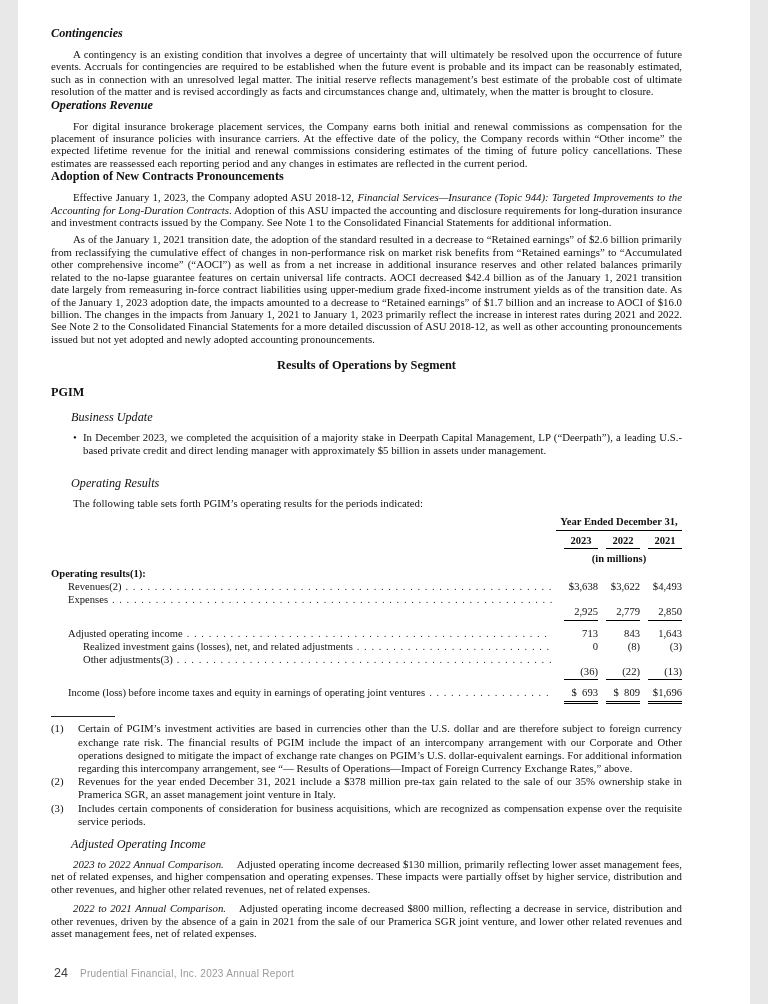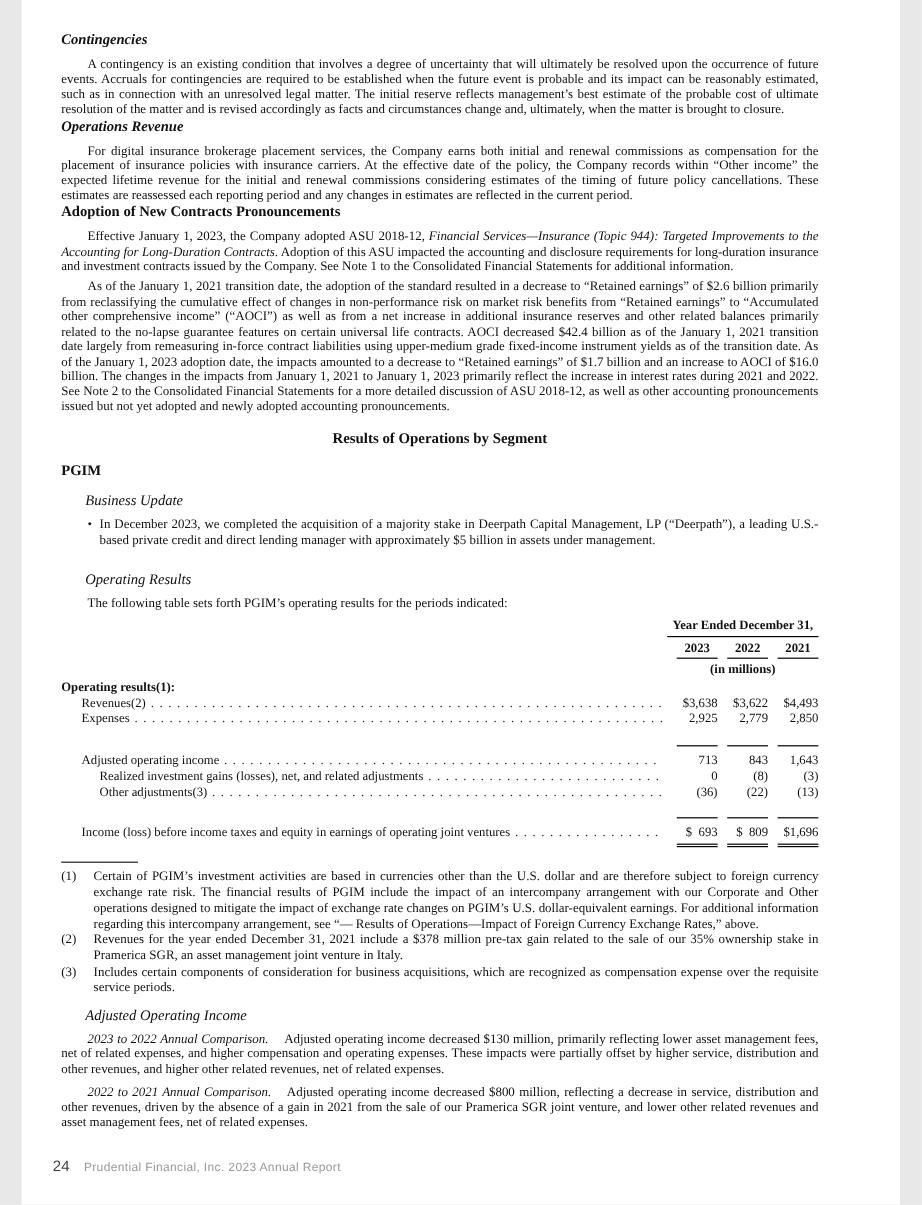--- a/index.html
+++ b/index.html
@@ -38,33 +38,33 @@
   .leader::after { content:". . . . . . . . . . . . . . . . . . . . . . . . . . . . . . . . . . . . . . . . . . . . . . . . . . . . . . . . . . . . . . . . . . . . . . . . . . . . . . . . . . . . . . . . . . . . . . . . . . . ."; letter-spacing:1px; }
   .fill { flex:1; }
   .c { flex:none; width:34px; margin-left:8px; text-align:right; white-space:pre; }
   .hdr-span { margin-left:auto; width:126px; text-align:center; font-weight:bold; border-bottom:1.2px solid #000; padding-bottom:1px; }
   .years-row { margin-top:3px; }
   .year-c { font-weight:bold; text-align:center; border-bottom:1.2px solid #000; padding-bottom:1px; }
   .units-row { margin-top:3px; }
   .units-span { margin-left:auto; width:126px; text-align:center; font-weight:bold; }
   .group-row { margin-top:2px; font-weight:bold; }
   .gap-above { margin-top:6px; }
-  .u { border-bottom:1px solid #000; padding-bottom:14px; }
+  .u { border-bottom:1px solid #000; padding-bottom:1px;margin-top:12px; }
   .uu { border-bottom:3px double #000; padding-bottom:2px; }
 
   .foot-rule { width:64px; border-top:1.5px solid #222; margin:12px 0 5px 0; }
   .footnote { display:flex; line-height:13.2px; }
   .fn-marker { flex:none; width:27px; }
   .fn-text { flex:1; text-align:justify; }
 
   .cmp-para { margin-top:7px; text-align:justify; text-indent:22px; }
   .cmp-lead { font-style:italic; }
   .cmp-gap { display:inline-block; width:13px; }
 
-  .page-footer { position:absolute; left:26px; bottom:24px; display:flex; align-items:baseline;
+  .page-footer { position:absolute; left:36px; bottom:24px; display:flex; align-items:baseline;
                  font-family:"Liberation Sans","DejaVu Sans",sans-serif; }
   .page-num { font-size:12.5px; color:#3d3d3d; }
   .report-name { font-size:10px; color:#9a9a9a; margin-left:12px; letter-spacing:0.3px; }
 </style>
 </head>
 <body>
 
 <div class="page">
 
   <h2 class="sec-ital">Contingencies</h2>

